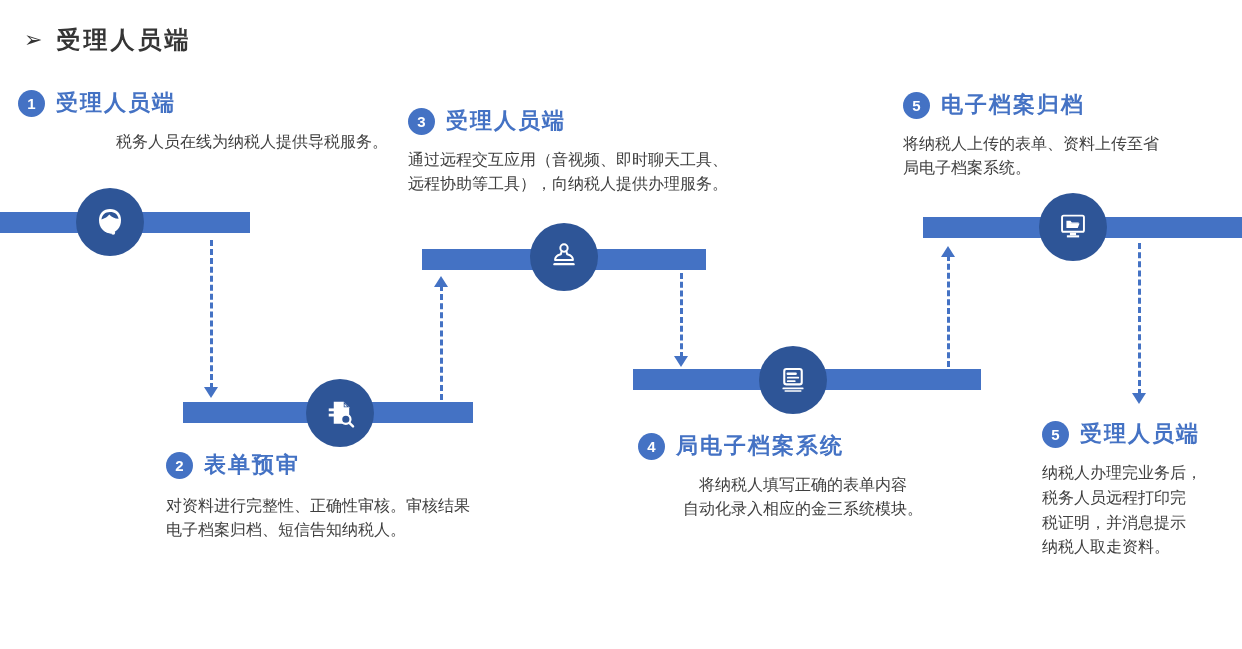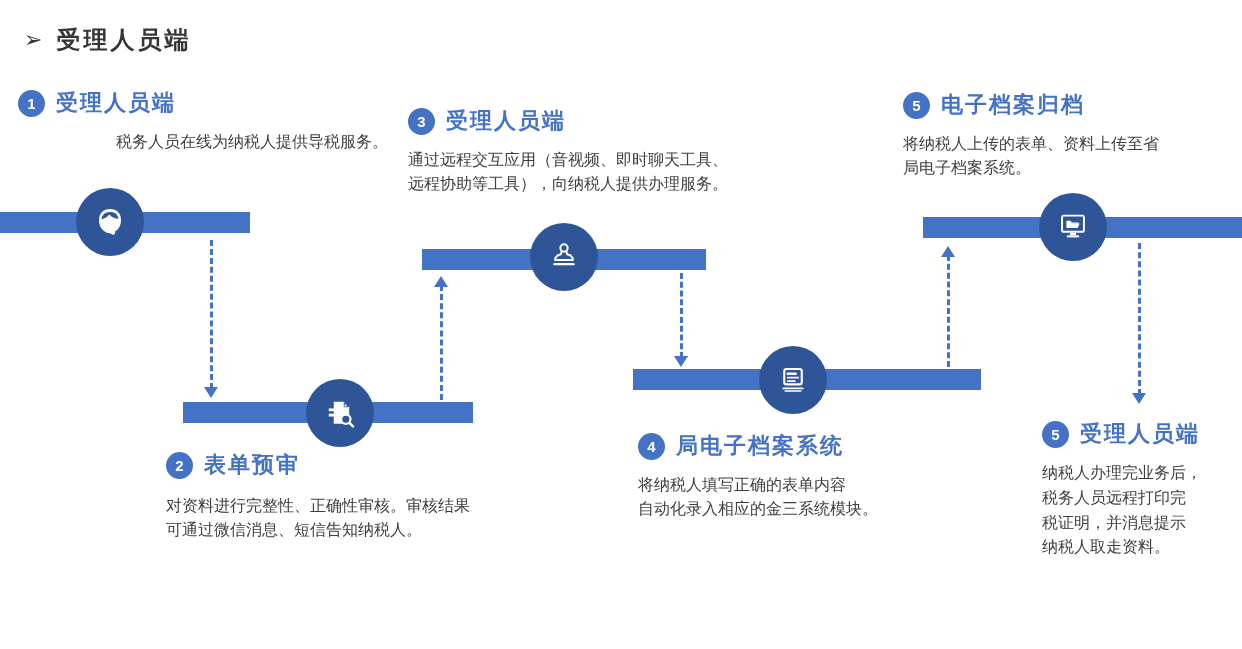--- a/index.html
+++ b/index.html
@@ -54,21 +54,21 @@
   
   .step{position:absolute;}
   .step-head{display:flex;align-items:center;gap:11px;}
   .badge{width:27px;height:27px;border-radius:50%;background:var(--bar);color:#fff;
          font-size:15px;font-weight:bold;display:flex;align-items:center;justify-content:center;flex:0 0 auto;}
   .step-title{font-size:22px;font-weight:bold;color:var(--accent);letter-spacing:2px;white-space:nowrap;}
   .step-desc{margin-top:12px;font-size:16px;color:var(--body);line-height:1.5;white-space:pre-line;}
   .step.s1{left:18px;top:88px;}   .step.s1 .step-desc{width:370px;text-align:right;}
   .step.s2{left:166px;top:450px;} .step.s2 .step-desc{width:410px;margin-top:14px;}
   .step.s3{left:408px;top:106px;} .step.s3 .step-desc{width:440px;}
-  .step.s4{left:638px;top:431px;} .step.s4 .step-desc{width:330px;}
+  .step.s4{left:638px;top:431px;} .step.s4 .step-desc{width:330px;text-align:center;}
   .step.s5{left:903px;top:90px;}  .step.s5 .step-desc{width:330px;}
   .step.s6{left:1042px;top:419px;}.step.s6 .step-desc{width:205px;line-height:1.55;}
 
   .node svg{display:block;}
 </style>
 </head>
 <body>
 
 <div class="slide">
 
@@ -157,21 +157,21 @@
     </div>
     <div class="step-desc">税务人员在线为纳税人提供导税服务。</div>
   </div>
 
   <div class="step s2">
     <div class="step-head">
       <span class="badge">2</span>
       <span class="step-title">表单预审</span>
     </div>
     <div class="step-desc">对资料进行完整性、正确性审核。审核结果
-可通过微信消息、短信告知纳税人。</div>
+电子档案归档、短信告知纳税人。</div>
   </div>
 
   <div class="step s3">
     <div class="step-head">
       <span class="badge">3</span>
       <span class="step-title">受理人员端</span>
     </div>
     <div class="step-desc">通过远程交互应用（音视频、即时聊天工具、
 远程协助等工具），向纳税人提供办理服务。</div>
   </div>

